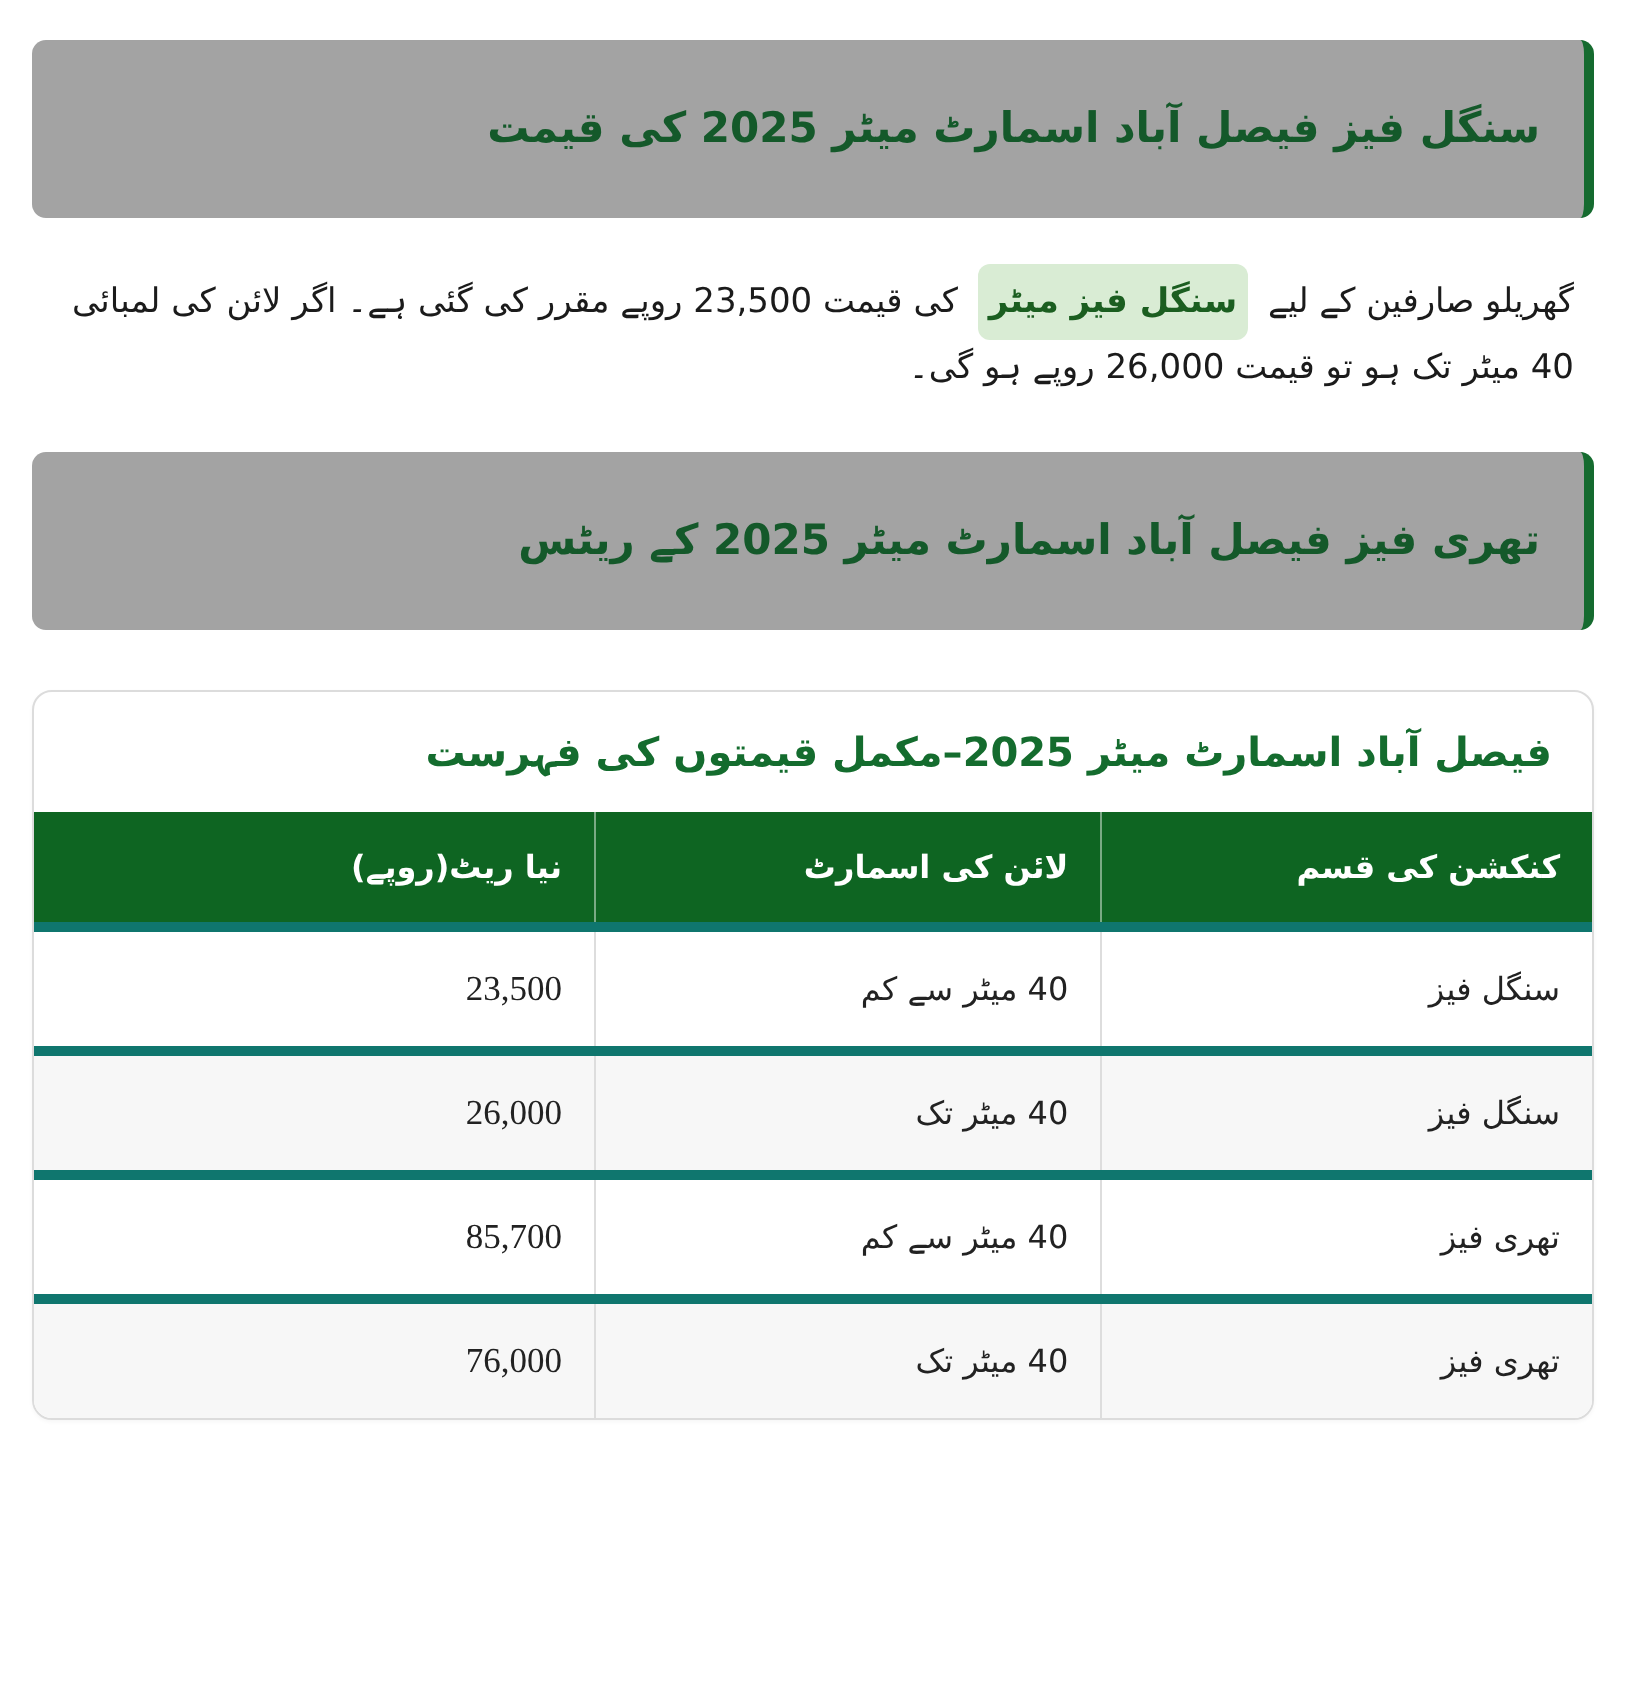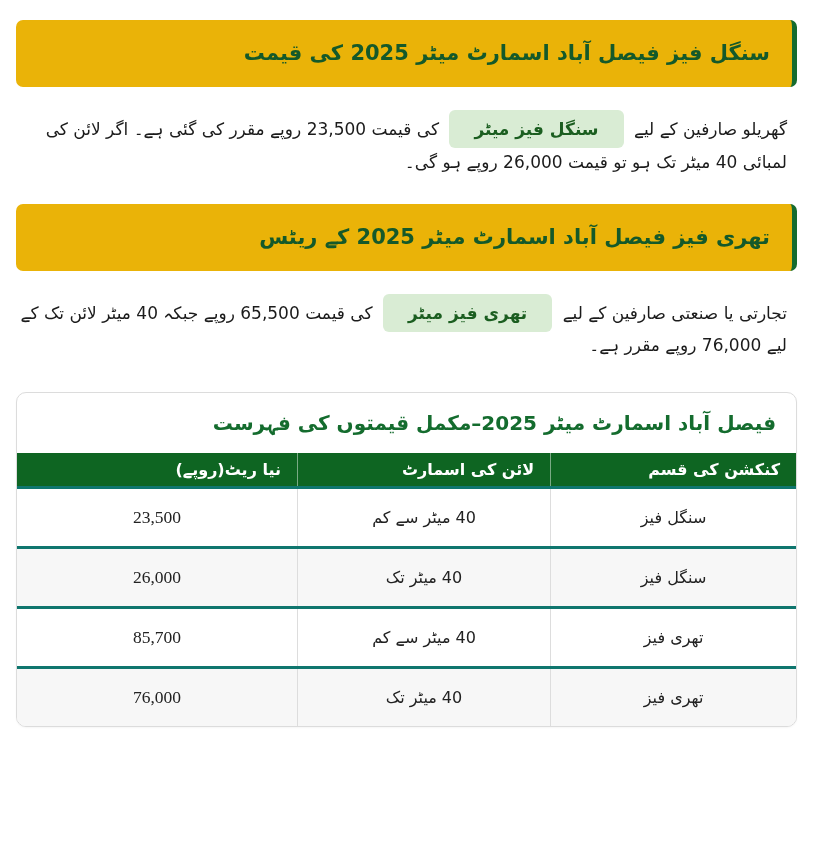--- a/index.html
+++ b/index.html
@@ -8,24 +8,24 @@
     width: 813px; height: 851px;
     background: #ffffff;
     font-family: "DejaVu Sans", sans-serif;
     direction: rtl;
     color: #1b1b1b;
     overflow: hidden;
   }
   .wrap { padding: 20px 16px 0 16px; }
 
   .banner {
-    background: #eab308;
+    background: #a3a3a3;
     border-right: 5px solid #156b2f;
     border-radius: 7px;
-    padding: 20px 22px;
+    padding: 31px 22px;
     margin: 0 0 18px 0;
   }
   .banner.second { }
   .banner h2 {
     margin: 0;
     font-size: 21px;
     font-weight: bold;
     color: #14592a;
     line-height: 1.3;
   }
@@ -33,21 +33,21 @@
   .para {
     margin: 26px 10px 26px 0;
     font-size: 17px;
     line-height: 1.9;
     color: #1b1b1b;
   }
   .hl {
     background: #d9ecd4;
     color: #1b5e20;
     font-weight: bold;
-    padding: 9px 25px;
+    padding: 9px 5px;
     margin: 0 5px;
     border-radius: 6px;
     white-space: nowrap;
   }
 
   .table-card {
     margin-top: 30px;
     border: 1px solid #dcdcdc;
     border-radius: 10px;
     overflow: hidden;
@@ -63,32 +63,32 @@
   table.price-table {
     width: 100%;
     border-collapse: collapse;
   }
   table.price-table thead th {
     background: #0e6522;
     color: #ffffff;
     font-size: 16px;
     font-weight: bold;
     text-align: right;
-    padding: 7px 16px;
+    padding: 18px 16px;
     border-left: 1px solid rgba(255,255,255,0.45);
   }
   table.price-table thead th:last-child { border-left: none; }
   table.price-table th.col-type  { width: 31.5%; }
   table.price-table th.col-len   { width: 32.5%; }
   table.price-table th.col-rate  { width: 36%; }
   table.price-table tbody td {
     padding: 18px 16px;
     font-size: 16px;
-    text-align: center;
-    border-top: 3px solid #0f766e;
+    text-align: right;
+    border-top: 5px solid #0f766e;
     border-left: 1px solid #dddddd;
     color: #222222;
   }
   table.price-table tbody td:last-child { border-left: none; }
   table.price-table tbody tr:nth-child(even) { background: #f7f7f7; }
   table.price-table tbody td.rate {
     font-family: "Liberation Serif", serif;
     font-size: 17.5px;
   }
 </style>
@@ -105,25 +105,20 @@
     <span>گھریلو صارفین کے لیے</span>
     <span class="hl">سنگل فیز میٹر</span>
     <span>کی قیمت 23,500 روپے مقرر کی گئی ہے۔ اگر لائن کی لمبائی 40 میٹر تک ہو تو قیمت 26,000 روپے ہو گی۔</span>
   </p>
 
 
   <div class="banner second">
     <h2>تھری فیز فیصل آباد اسمارٹ میٹر 2025 کے ریٹس</h2>
   </div>
 
-  <p class="para">
-    <span>تجارتی یا صنعتی صارفین کے لیے</span>
-    <span class="hl">تھری فیز میٹر</span>
-    <span>کی قیمت 65,500 روپے جبکہ 40 میٹر لائن تک کے لیے 76,000 روپے مقرر ہے۔</span>
-  </p>
 
 
   <div class="table-card">
     <div class="table-caption">فیصل آباد اسمارٹ میٹر 2025–مکمل قیمتوں کی فہرست</div>
     <table class="price-table">
       <thead>
         <tr>
           <th class="col-type">کنکشن کی قسم</th>
           <th class="col-len">لائن کی اسمارٹ</th>
           <th class="col-rate">نیا ریٹ(روپے)</th>

